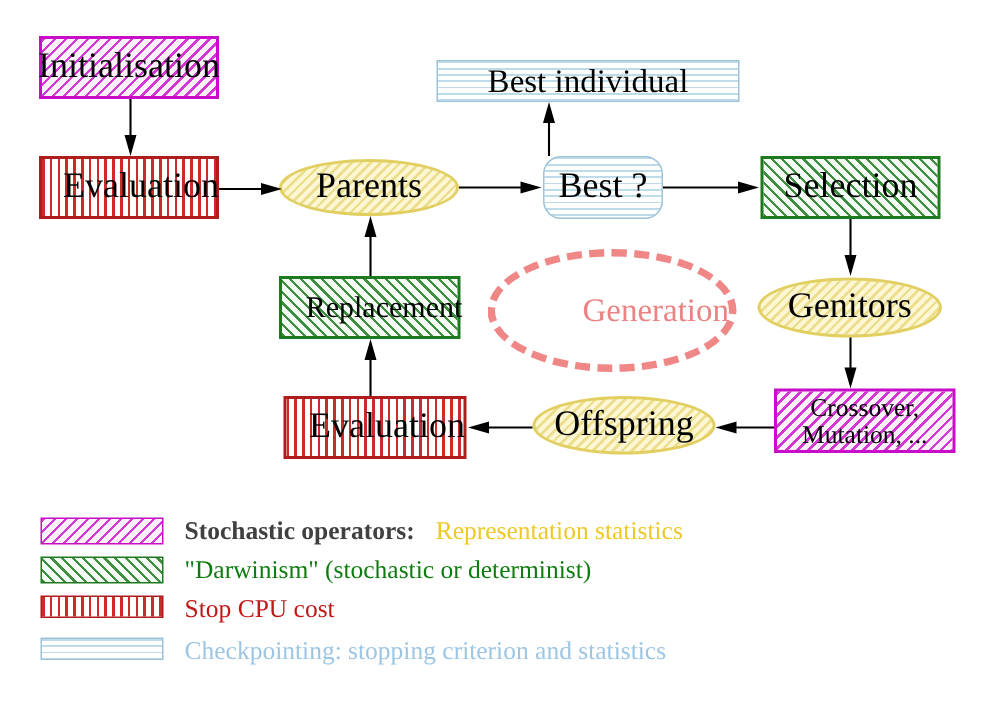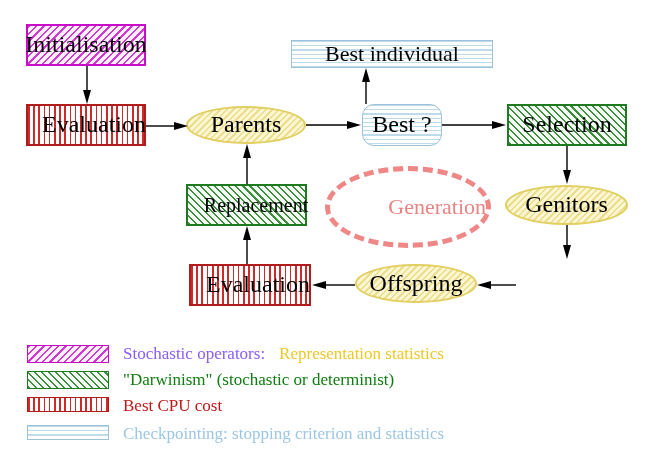--- a/index.html
+++ b/index.html
@@ -41,21 +41,21 @@
   .generation-ellipse {
     position:absolute; box-sizing:border-box; border:5px dashed #ef8787; border-radius:50%;
     display:flex; align-items:center; justify-content:flex-end;
     color:#ea8383; font-size:22px;
   }
   .arrows { position:absolute; left:0; top:0; pointer-events:none; }
   .al { stroke:#000; stroke-width:1.4; }
   .ah { fill:#000; }
   .legend-swatch { position:absolute; box-sizing:border-box; }
   .legend-text { position:absolute; font-size:17px; white-space:nowrap; }
-  .lg-magenta { color:#8b5cf6; }
+  .lg-magenta { color:#404040;font-weight:bold; }
   .lg-gold { color:#eec825; margin-left:14px; }
   .lg-green { color:#0f7c0f; }
   .lg-red { color:#c01818; }
   .lg-blue { color:#9cc6e3; }
 </style>
 </head>
 <body>
 
 <div id="canvas">
 
@@ -84,20 +84,24 @@
   </div>
 
   <div class="node ellipse-yellow" style="left:505px;top:185px;width:123px;height:40px;">
     <span>Genitors</span>
   </div>
 
   <div class="node hatch-green fs20" style="left:186px;top:184px;width:121px;height:42px;padding-left:19px;">
     <span>Replacement</span>
   </div>
 
+  <div class="node hatch-magenta fs17" style="left:516px;top:259px;width:121px;height:43px;flex-direction:column;">
+    <span>Crossover,</span>
+    <span>Mutation, ...</span>
+  </div>
 
   <div class="node ellipse-yellow" style="left:355px;top:264px;width:122px;height:39px;text-align:right;">
     <span>Offspring</span>
   </div>
 
   <div class="node vlines-red" style="left:189px;top:264px;width:122px;height:42px;">
     <span>Evaluation</span>
   </div>
 
   <div class="generation-ellipse" style="left:325px;top:166px;width:166px;height:82px;">
@@ -153,18 +157,18 @@
 
   <div class="legend-swatch hatch-magenta" style="left:27px;top:345px;width:82px;height:18px;border-width:1.5px;"></div>
   <div class="legend-text" style="left:123px;top:344px;">
     <span class="lg-magenta">Stochastic operators:</span><span class="lg-gold">Representation statistics</span>
   </div>
 
   <div class="legend-swatch hatch-green" style="left:27px;top:371px;width:82px;height:18px;border-width:1.5px;"></div>
   <div class="legend-text lg-green" style="left:123px;top:370px;">"Darwinism" (stochastic or determinist)</div>
 
   <div class="legend-swatch vlines-red" style="left:27px;top:397px;width:82px;height:15px;border-width:1.5px;"></div>
-  <div class="legend-text lg-red" style="left:123px;top:396px;">Best CPU cost</div>
+  <div class="legend-text lg-red" style="left:123px;top:396px;">Stop CPU cost</div>
 
   <div class="legend-swatch hlines-cyan" style="left:27px;top:425px;width:82px;height:15px;border-width:1.5px;"></div>
   <div class="legend-text lg-blue" style="left:123px;top:424px;">Checkpointing: stopping criterion and statistics</div>
 
 </div>
 
 </body></html>

